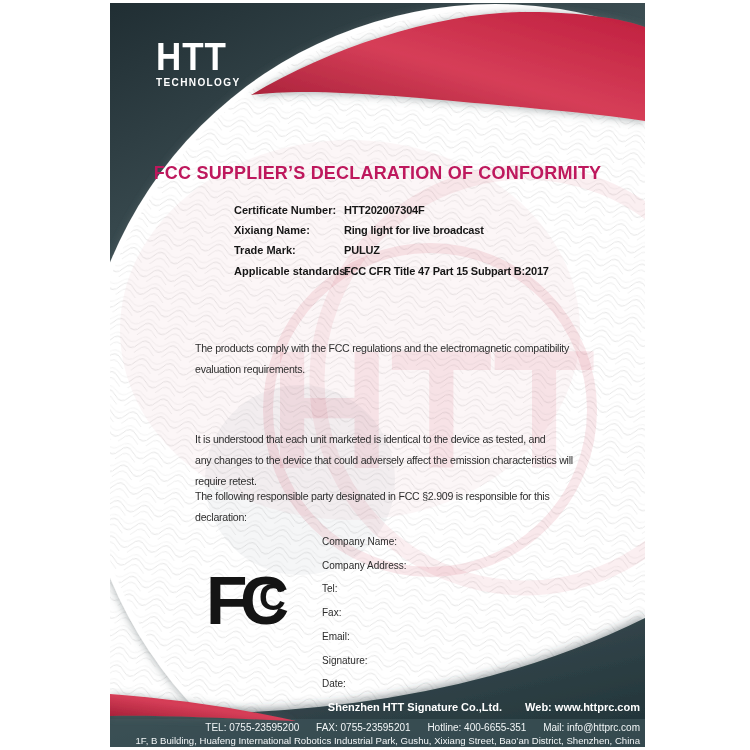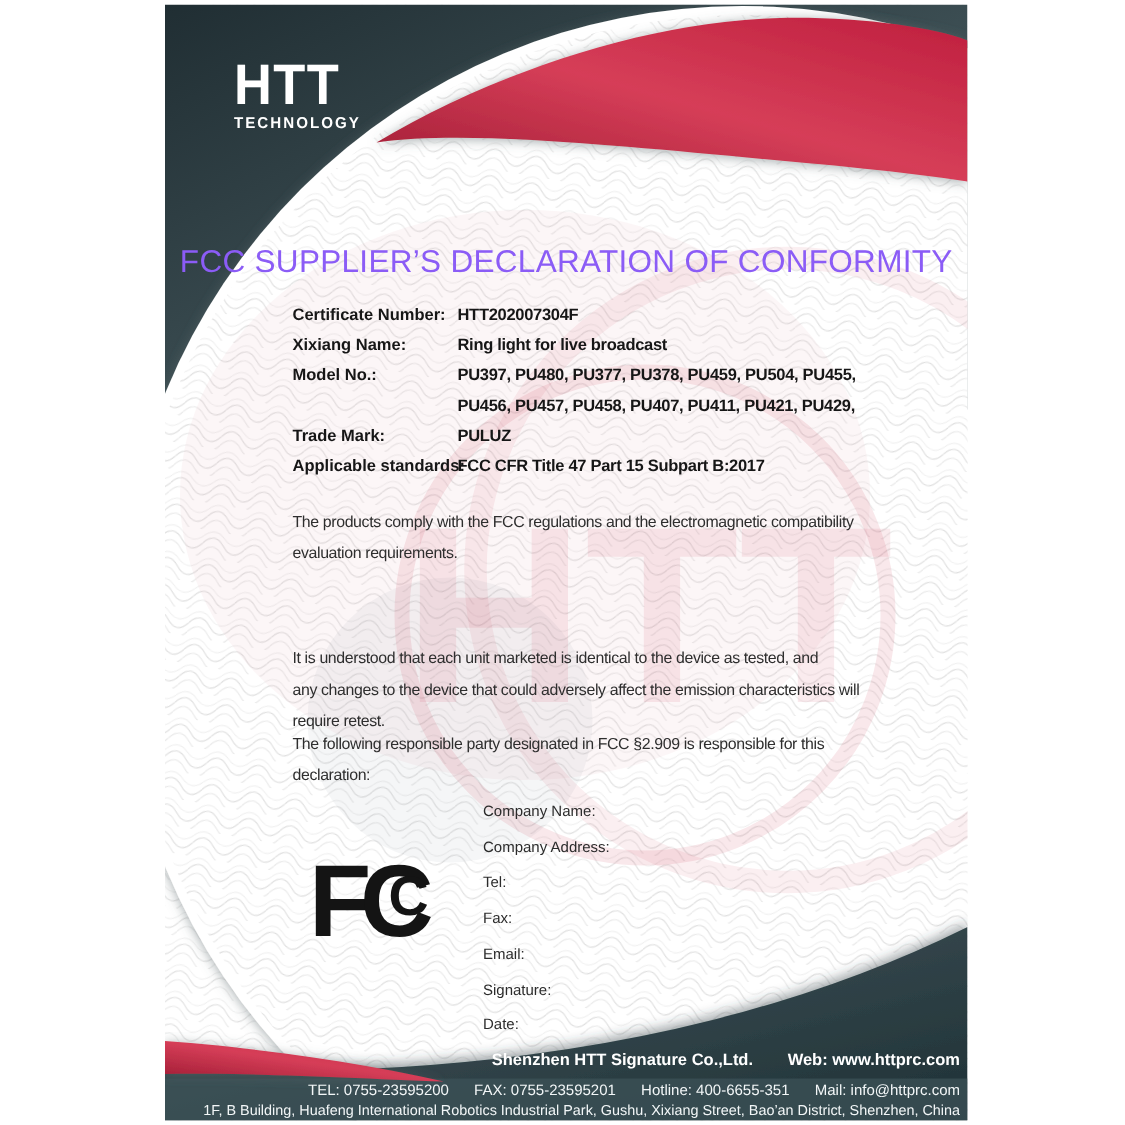--- a/index.html
+++ b/index.html
@@ -23,27 +23,27 @@
     transform: scaleX(0.92); transform-origin: left;
   }
   .logo-sub {
     font-size: 10.5px; font-weight: bold; letter-spacing: 1.4px; margin-top: 2px;
     transform: scaleX(0.96); transform-origin: left;
   }
 
   
   .doc-title {
     left: 110px; top: 163px; width: 535px; text-align: center;
-    font-size: 21px; font-weight: normal; letter-spacing: 0.2px; color: #8b5cf6;
+    font-size: 18px; font-weight: bold; letter-spacing: 0.2px; color: #be185d;
   }
 
   
   .fields { left: 195px; top: 200px; font-size: 11px; font-weight: bold; color: #161616; }
   .field-row { display: flex; line-height: 20.2px; white-space: nowrap; }
-  .field-label { width: 110px; flex: 0 0 110px; }
+  .field-label { width: 110px; flex: 0 0 110px; margin-left: 39px; }
   .field-value { letter-spacing: -0.2px; }
 
   .para { font-size: 10.6px; line-height: 21px; color: #2e2e2e; letter-spacing: -0.25px; }
   .para div { white-space: nowrap; }
   .p1 { left: 195px; top: 338px; }
   .p2 { left: 195px; top: 380px; }
   .report-line { left: 263px; top: 413px; font-size: 10.8px; font-weight: bold; color: #141414; white-space: nowrap; }
   .report-value { margin-left: 18px; }
   .p3 { left: 195px; top: 429px; }
   .p4 { left: 195px; top: 486px; }
@@ -143,26 +143,21 @@
   <div class="abs fields">
     <div class="field-row">
       <span class="field-label">Certificate Number:</span>
       <span class="field-value">HTT202007304F</span>
     </div>
     <div class="field-row">
       <span class="field-label">Xixiang Name:</span>
       <span class="field-value">Ring light for live broadcast</span>
     </div>
     <div class="field-row">
-      <span class="field-label">Model No.:</span>
-      <span class="field-value">PU397, PU480, PU377, PU378, PU459, PU504, PU455,</span>
-    </div>
-    <div class="field-row">
       <span class="field-label"></span>
-      <span class="field-value">PU456, PU457, PU458, PU407, PU411, PU421, PU429,</span>
     </div>
     <div class="field-row">
       <span class="field-label"></span>
     </div>
     <div class="field-row">
       <span class="field-label">Trade Mark:</span>
       <span class="field-value">PULUZ</span>
     </div>
     <div class="field-row">
       <span class="field-label">Applicable standards:</span>

